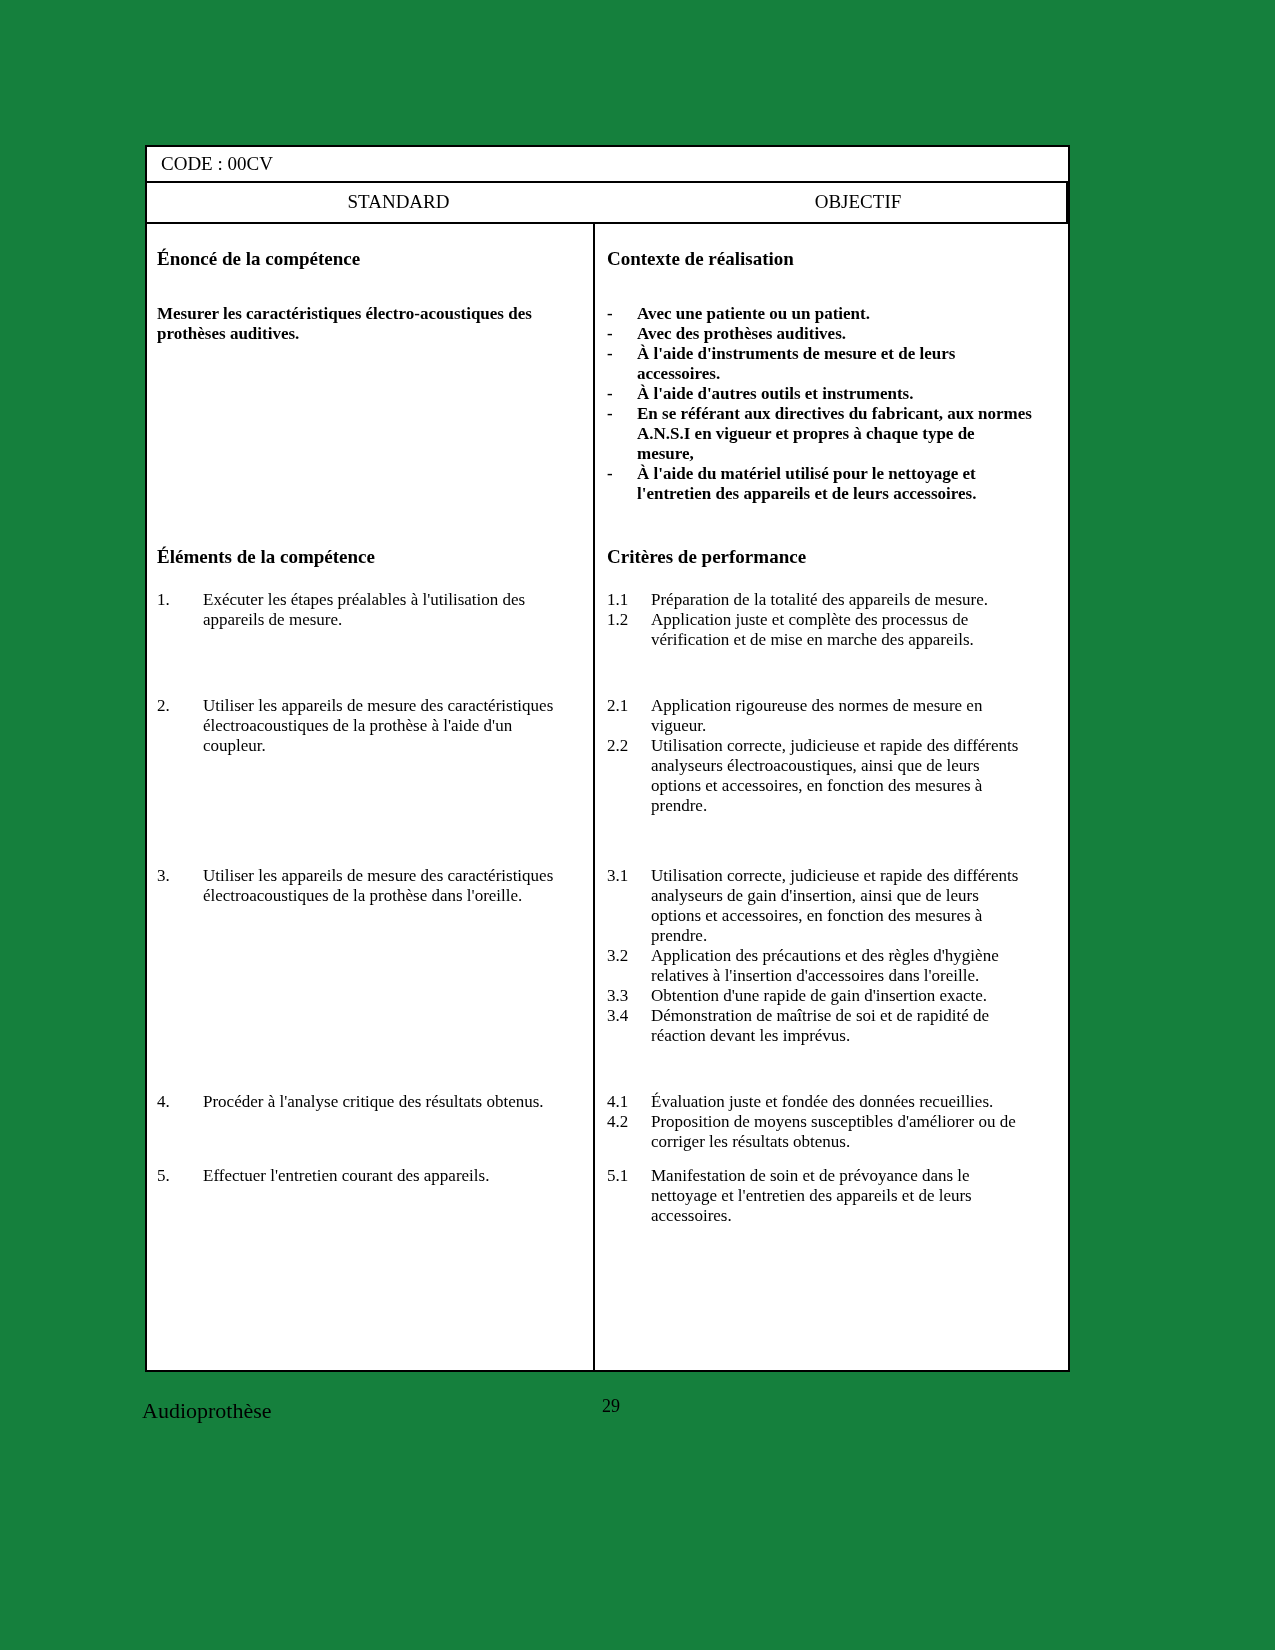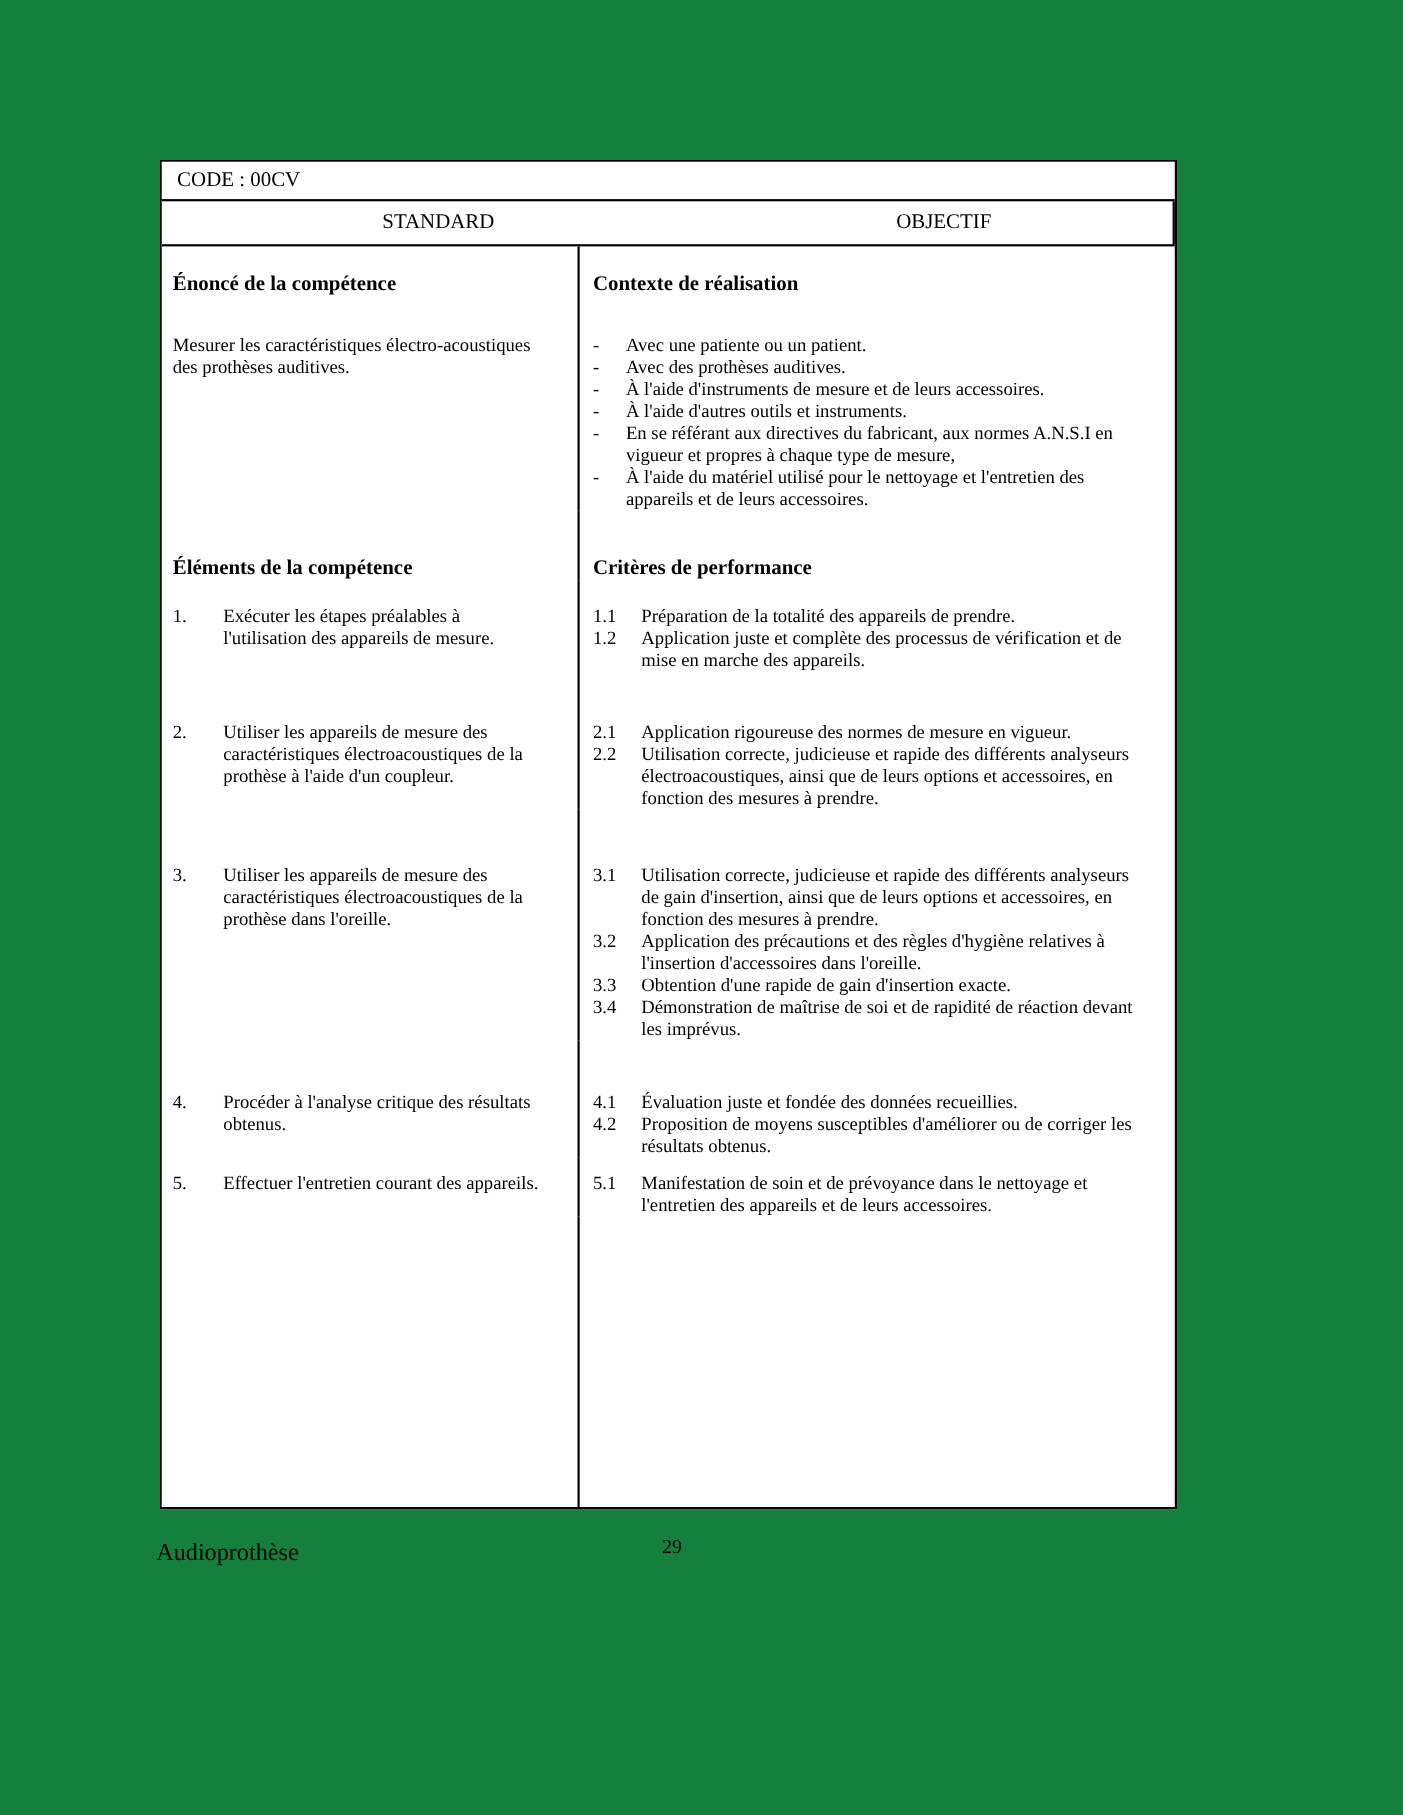--- a/index.html
+++ b/index.html
@@ -32,31 +32,31 @@
     font-size:19px;
     text-align:center;
   }
   .hcell.left { width:418px; border-right:2px solid #000; }
   .hcell.right { flex:1; }
 
   .tbody { flex:1; display:flex; flex-direction:column; }
 
   .prow { display:flex; }
   .prow .cell-l {
-    width:380px; border-right:2px solid #000;
+    width:448px; border-right:2px solid #000;
     padding-left:10px; padding-right:30px;
   }
   .prow .cell-r {
     flex:1;
     padding-left:12px; padding-right:36px;
   }
 
   
   .r-titles1 > div { padding-top:24px; }
-  .r-content1 > div { padding-top:34px; }
+  .r-content1 > div { padding-top:34px;font-weight:bold; }
   .r-titles2 > div { padding-top:42px; }
   .r-item1 > div { padding-top:22px; }
   .r-item2 > div { padding-top:46px; }
   .r-item3 > div { padding-top:50px; }
   .r-item4 > div { padding-top:46px; }
   .r-item5 > div { padding-top:14px; }
   .r-filler { flex:1; min-height:30px; }
 
   .sec-title { font-weight:bold; font-size:19px; }
 
@@ -154,21 +154,21 @@
       <div class="prow r-item1">
         <div class="cell-l">
           <div class="num-item">
             <span class="num">1.</span>
             <span class="txt">Exécuter les étapes préalables à l'utilisation des appareils de mesure.</span>
           </div>
         </div>
         <div class="cell-r">
           <div class="crit-item">
             <span class="cnum">1.1</span>
-            <span class="ctxt">Préparation de la totalité des appareils de prendre.</span>
+            <span class="ctxt">Préparation de la totalité des appareils de mesure.</span>
           </div>
           <div class="crit-item">
             <span class="cnum">1.2</span>
             <span class="ctxt">Application juste et complète des processus de vérification et de mise en marche des appareils.</span>
           </div>
         </div>
       </div>
 
       <div class="prow r-item2">
         <div class="cell-l">

